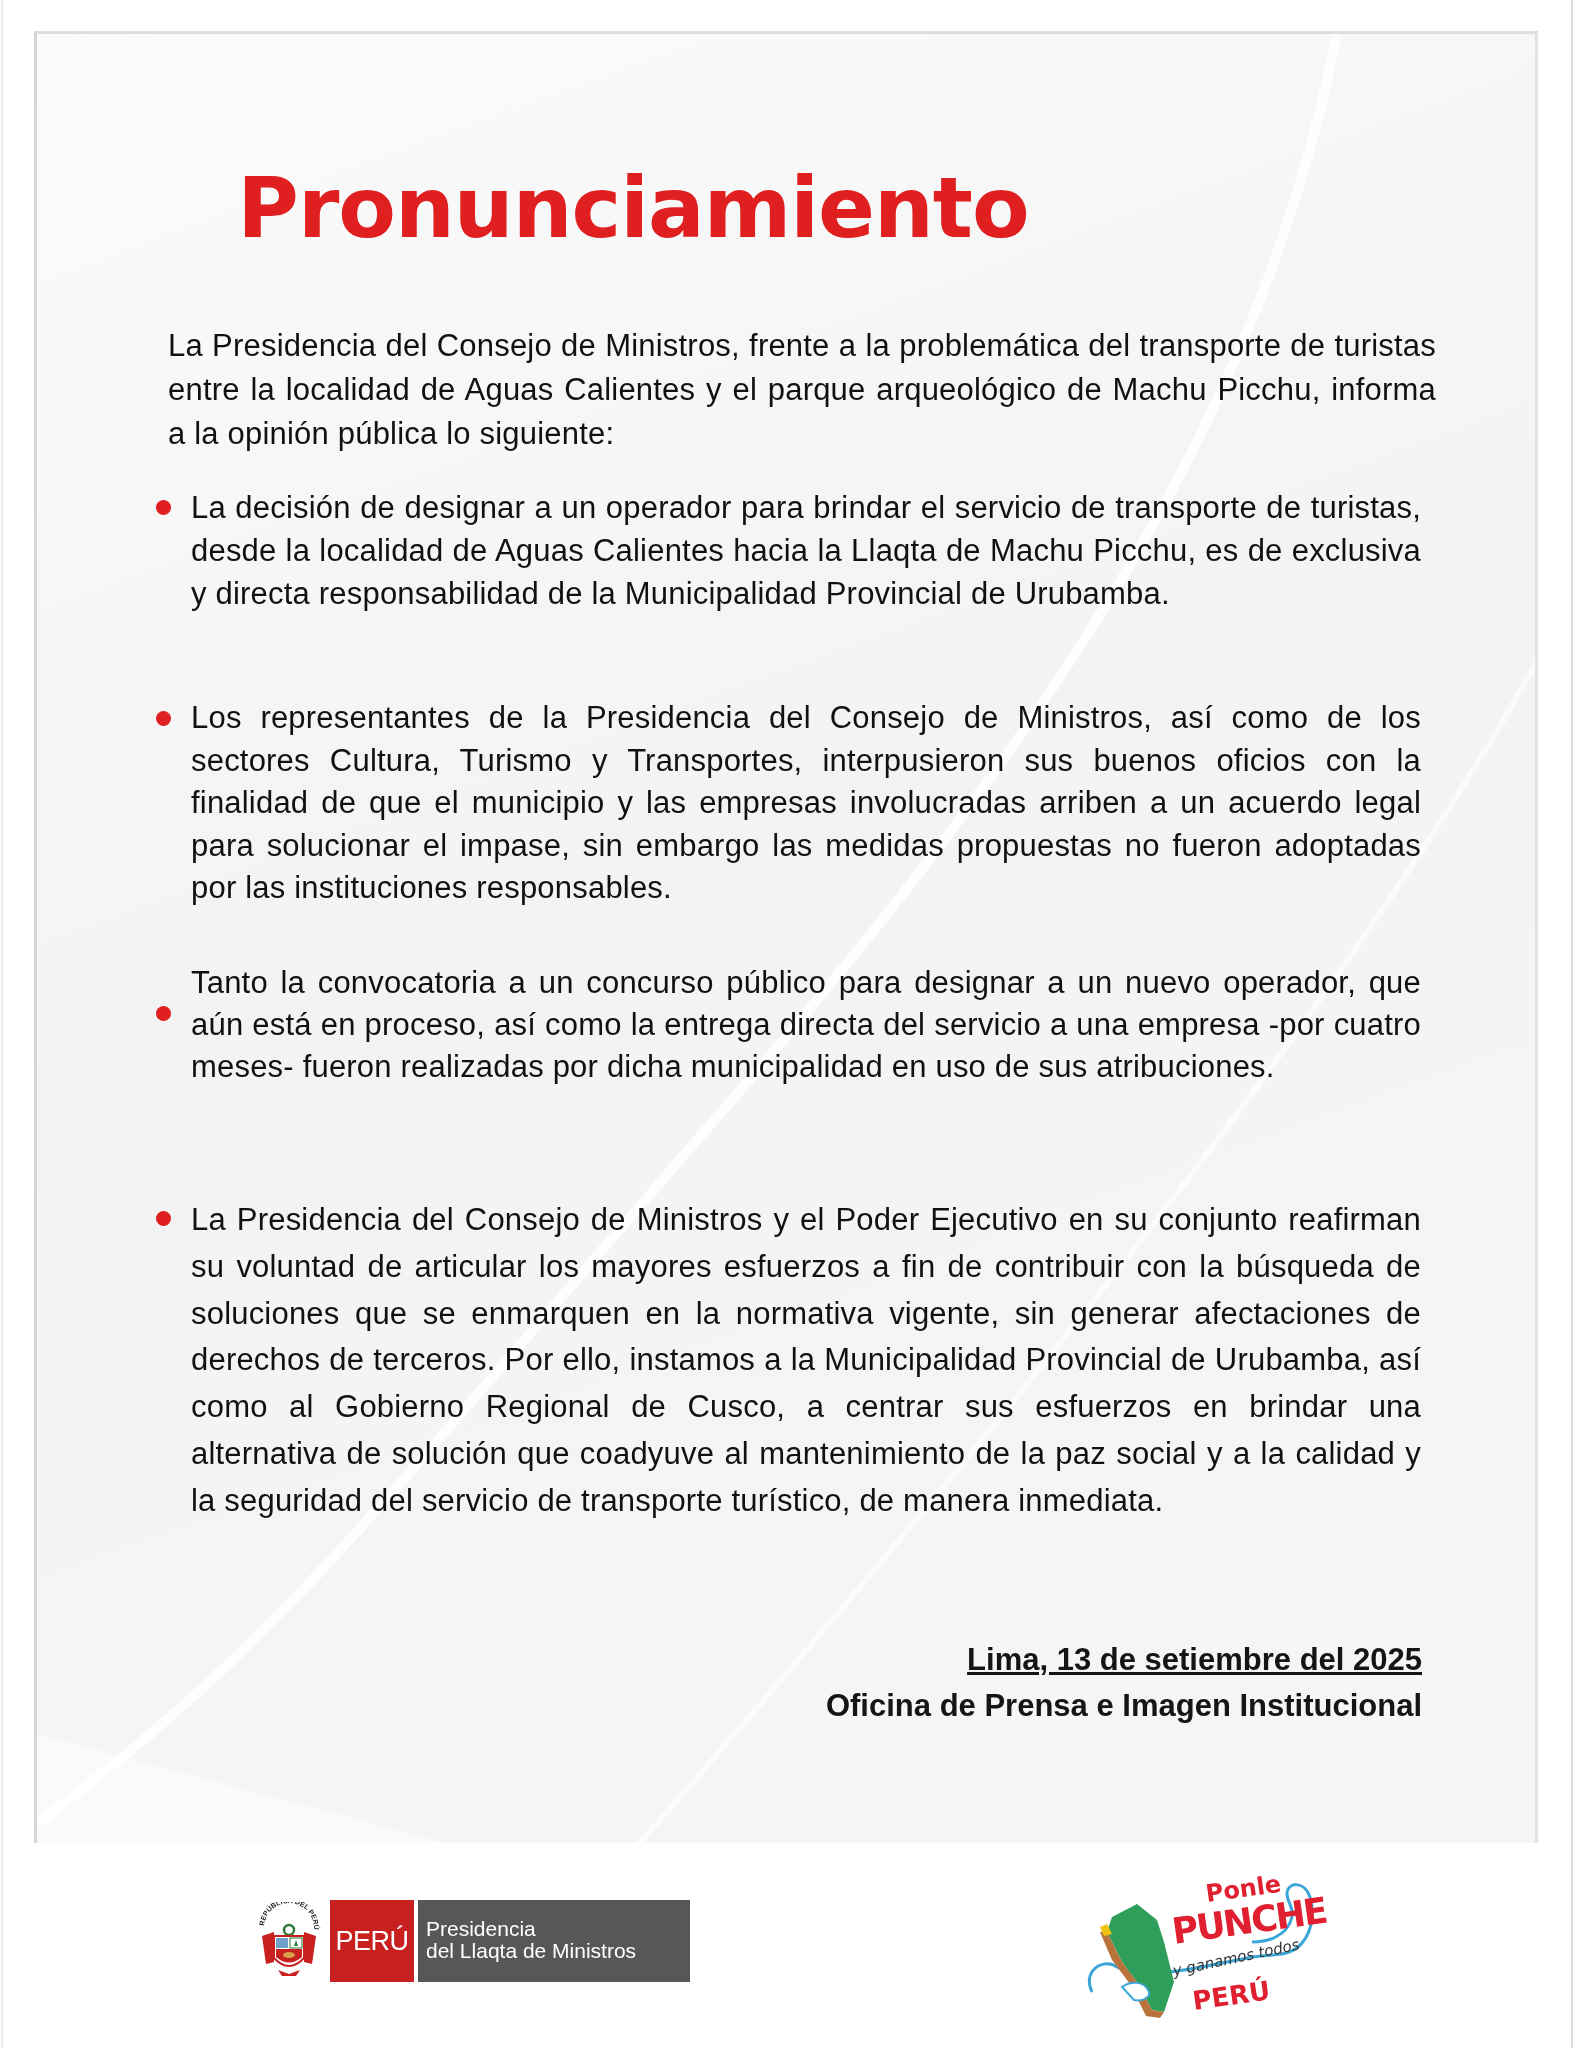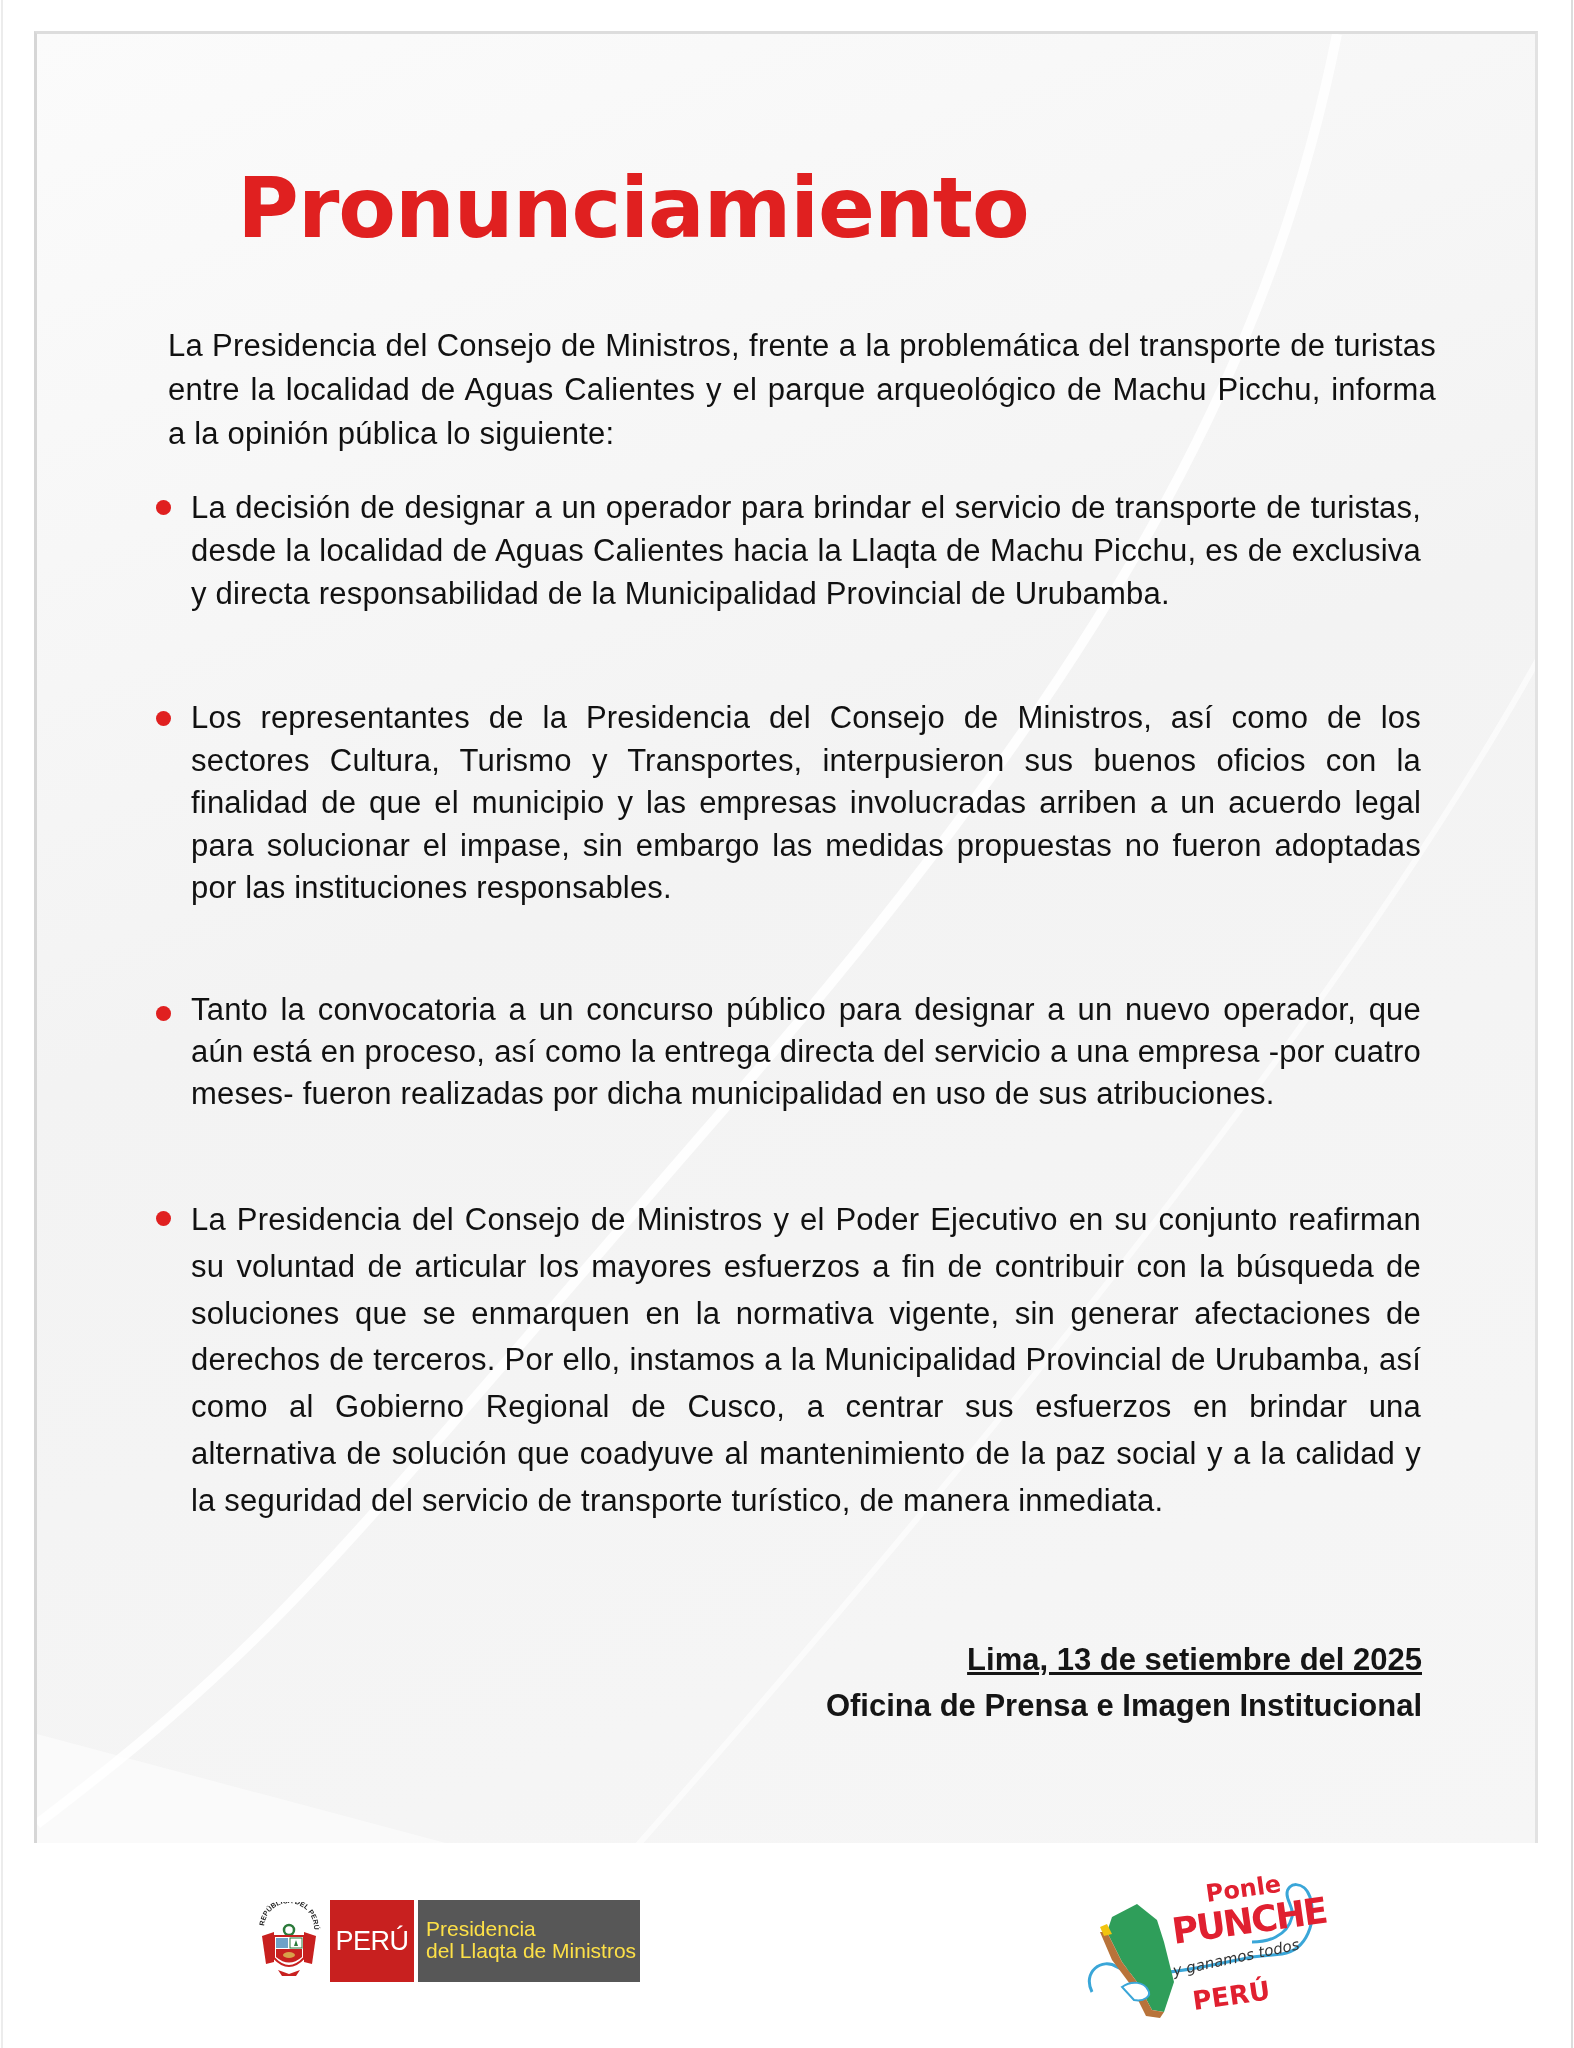--- a/index.html
+++ b/index.html
@@ -28,21 +28,21 @@
     position: absolute; font-size: 31px; text-align: justify; text-align-last: left;
     letter-spacing: 0.2px;
   }
   .intro { left: 153px; width: 1268px; top: 309px; line-height: 44px; }
   .bullet {
     position: absolute; left: 191px; width: 1230px; font-size: 31px;
     text-align: justify; text-align-last: left; letter-spacing: 0.2px;
   }
   .b1 { top: 486px; line-height: 43px; }
   .b2 { top: 697px; line-height: 42.5px; }
-  .b3 { top: 989px; line-height: 42px; }
+  .b3 { top: 962px; line-height: 42px; }
   .b4 { top: 1197px; line-height: 46.8px; }
   .dot {
     position: absolute; width: 15px; height: 15px; border-radius: 50%;
   }
   .d1 { left: 156px; top: 500px; }
   .d2 { left: 156px; top: 711px; }
   .d3 { left: 156px; top: 1006px; }
   .d4 { left: 156px; top: 1211px; }
   .signature {
     position: absolute; right: 152px; width: 900px; text-align: right;
@@ -52,22 +52,22 @@
   .sig2 { top: 1684px; }
   
   .pcm { position: absolute; left: 256px; top: 1898px; height: 86px; width: 436px; }
   .pcm .coat { position: absolute; left: 0; top: 4px; width: 66px; height: 78px; }
   .pcm .peru-box {
     position: absolute; left: 74px; top: 2px; width: 84px; height: 82px; background: #c8201f;
     color: #ffffff; font-size: 27px; display: flex; align-items: center; justify-content: center;
     letter-spacing: -0.5px;
   }
   .pcm .name-box {
-    position: absolute; left: 162px; top: 2px; width: 222px; height: 82px; background: #575757;
-    color: #fde047; font-size: 21px; line-height: 22px; box-sizing: border-box; padding: 18px 0 0 8px;
+    position: absolute; left: 162px; top: 2px; width: 272px; height: 82px; background: #575757;
+    color: #ffffff; font-size: 21px; line-height: 22px; box-sizing: border-box; padding: 18px 0 0 8px;
   }
   .pcm .name-box span { display: block; }
   
   .punche { position: absolute; left: 1082px; top: 1872px; width: 250px; height: 150px; }
 </style>
 </head>
 <body>
 
 <div class="edge-left"></div>
 <div class="edge-right"></div>

